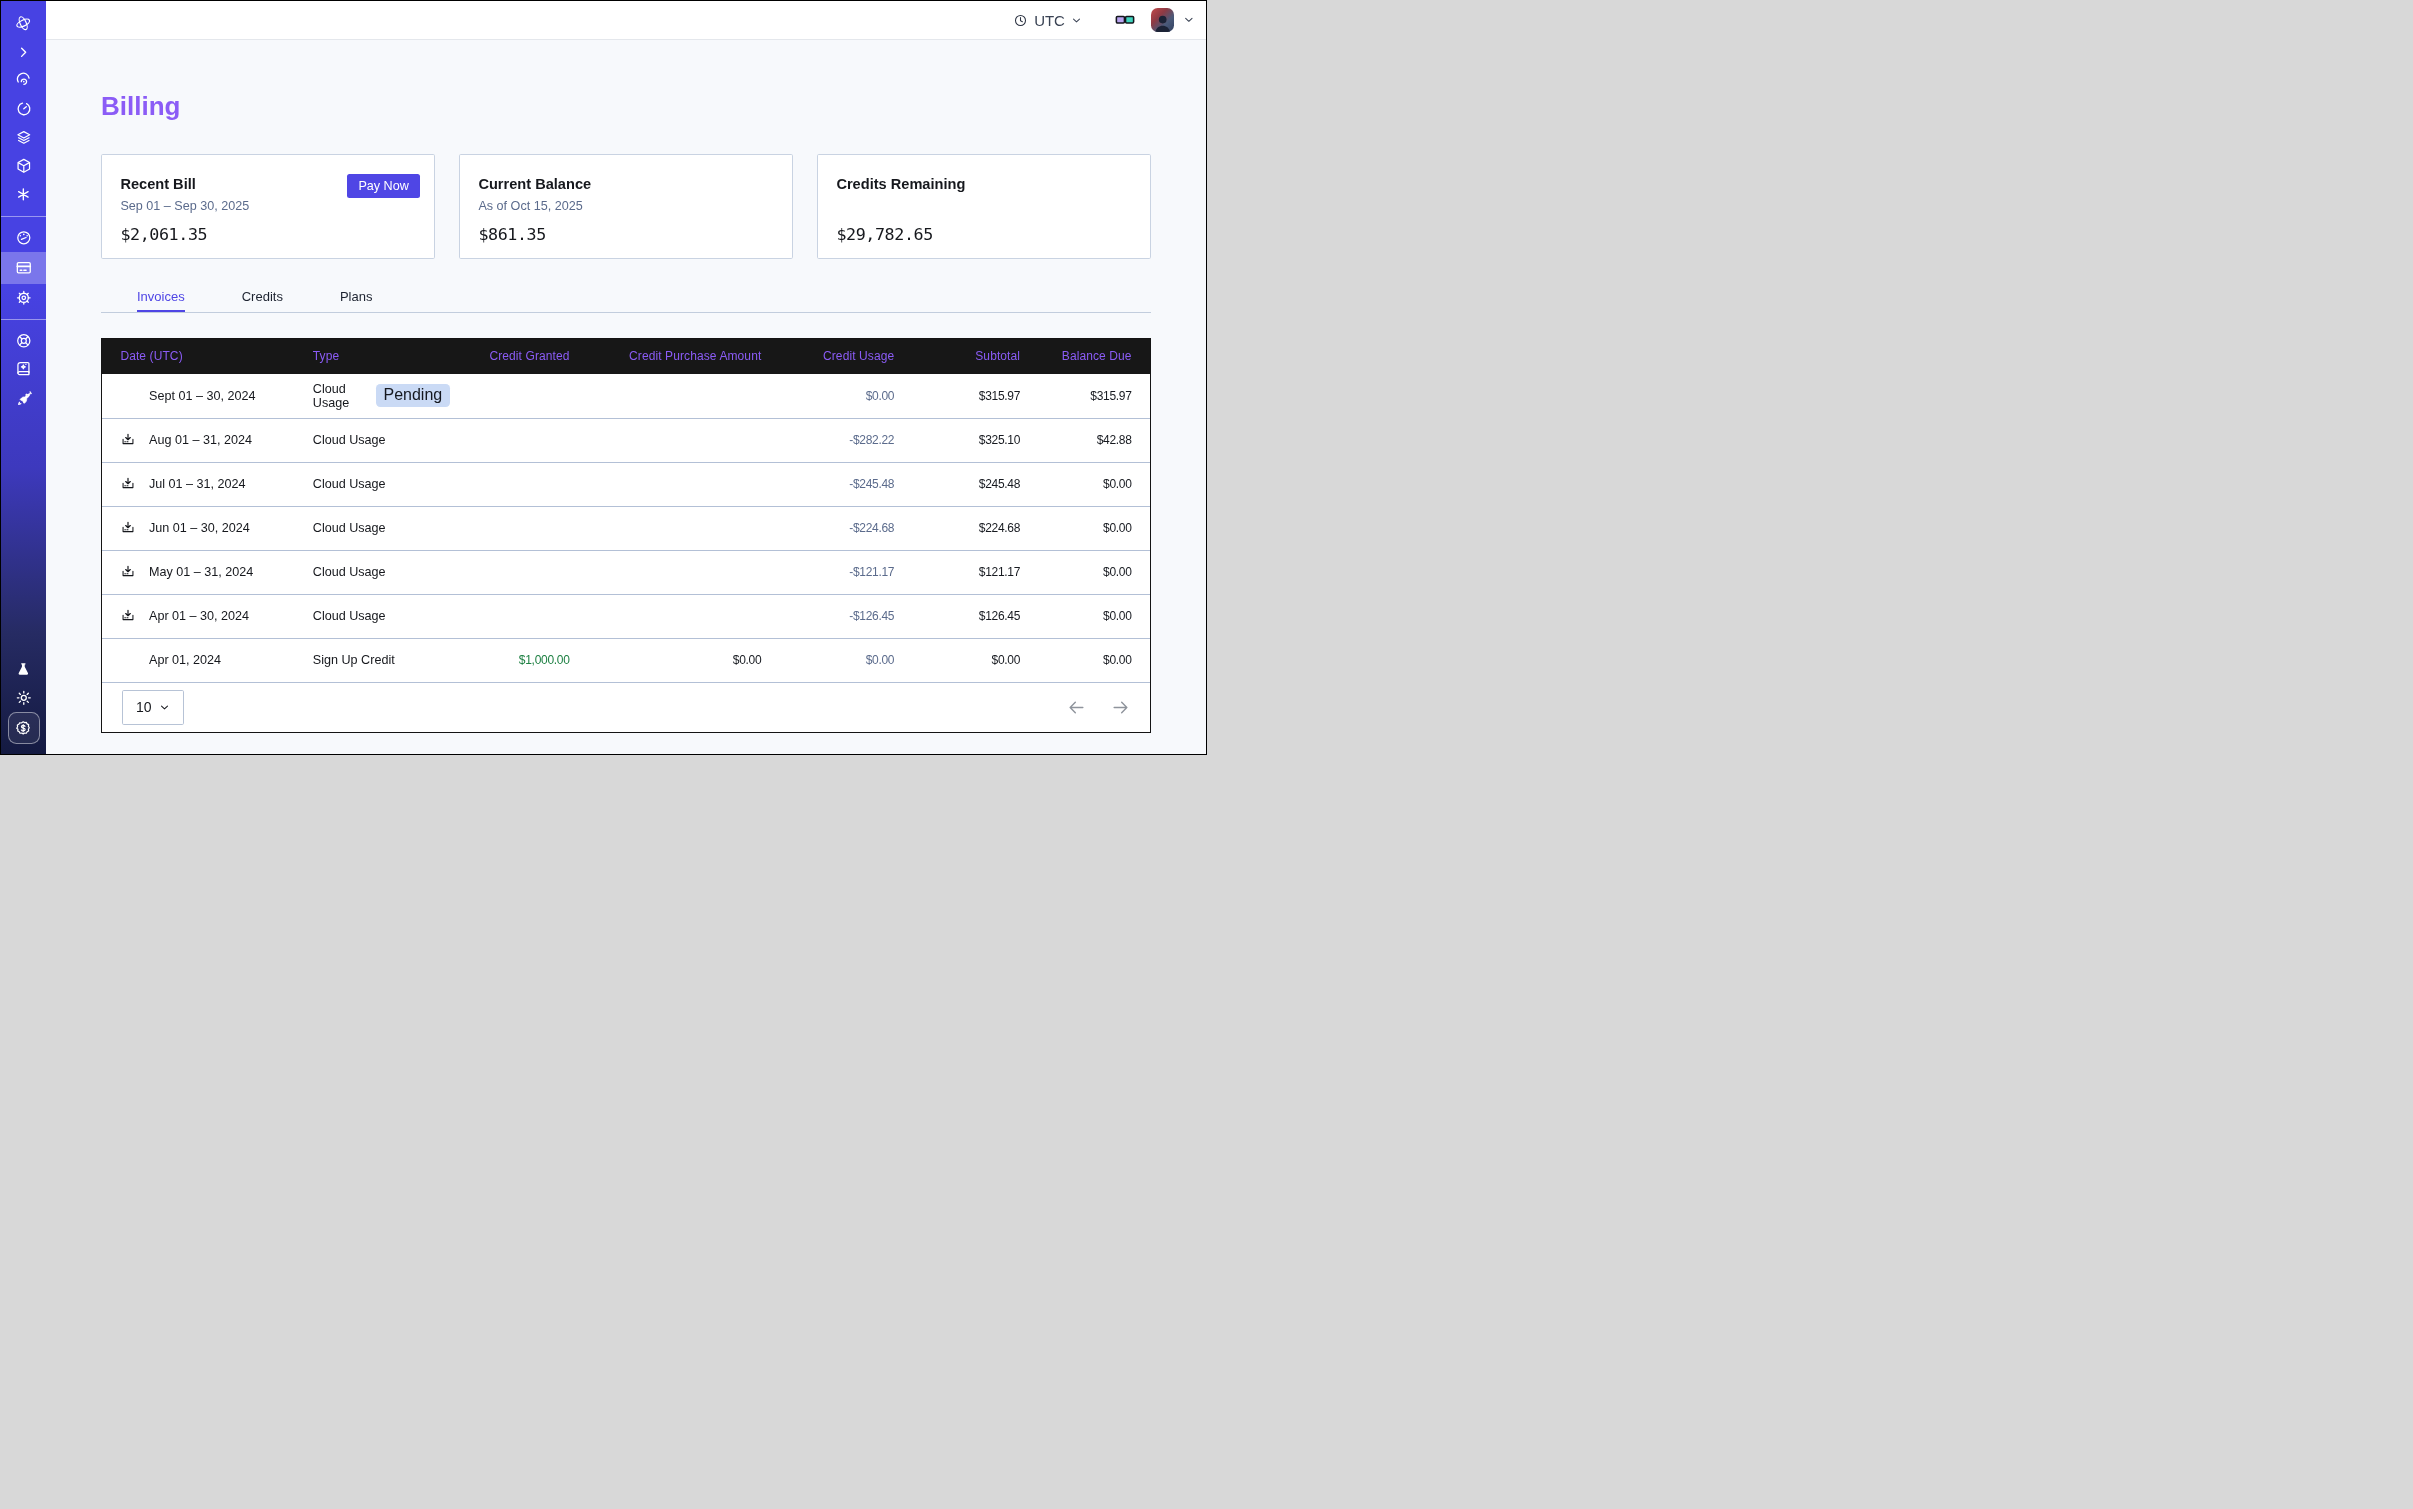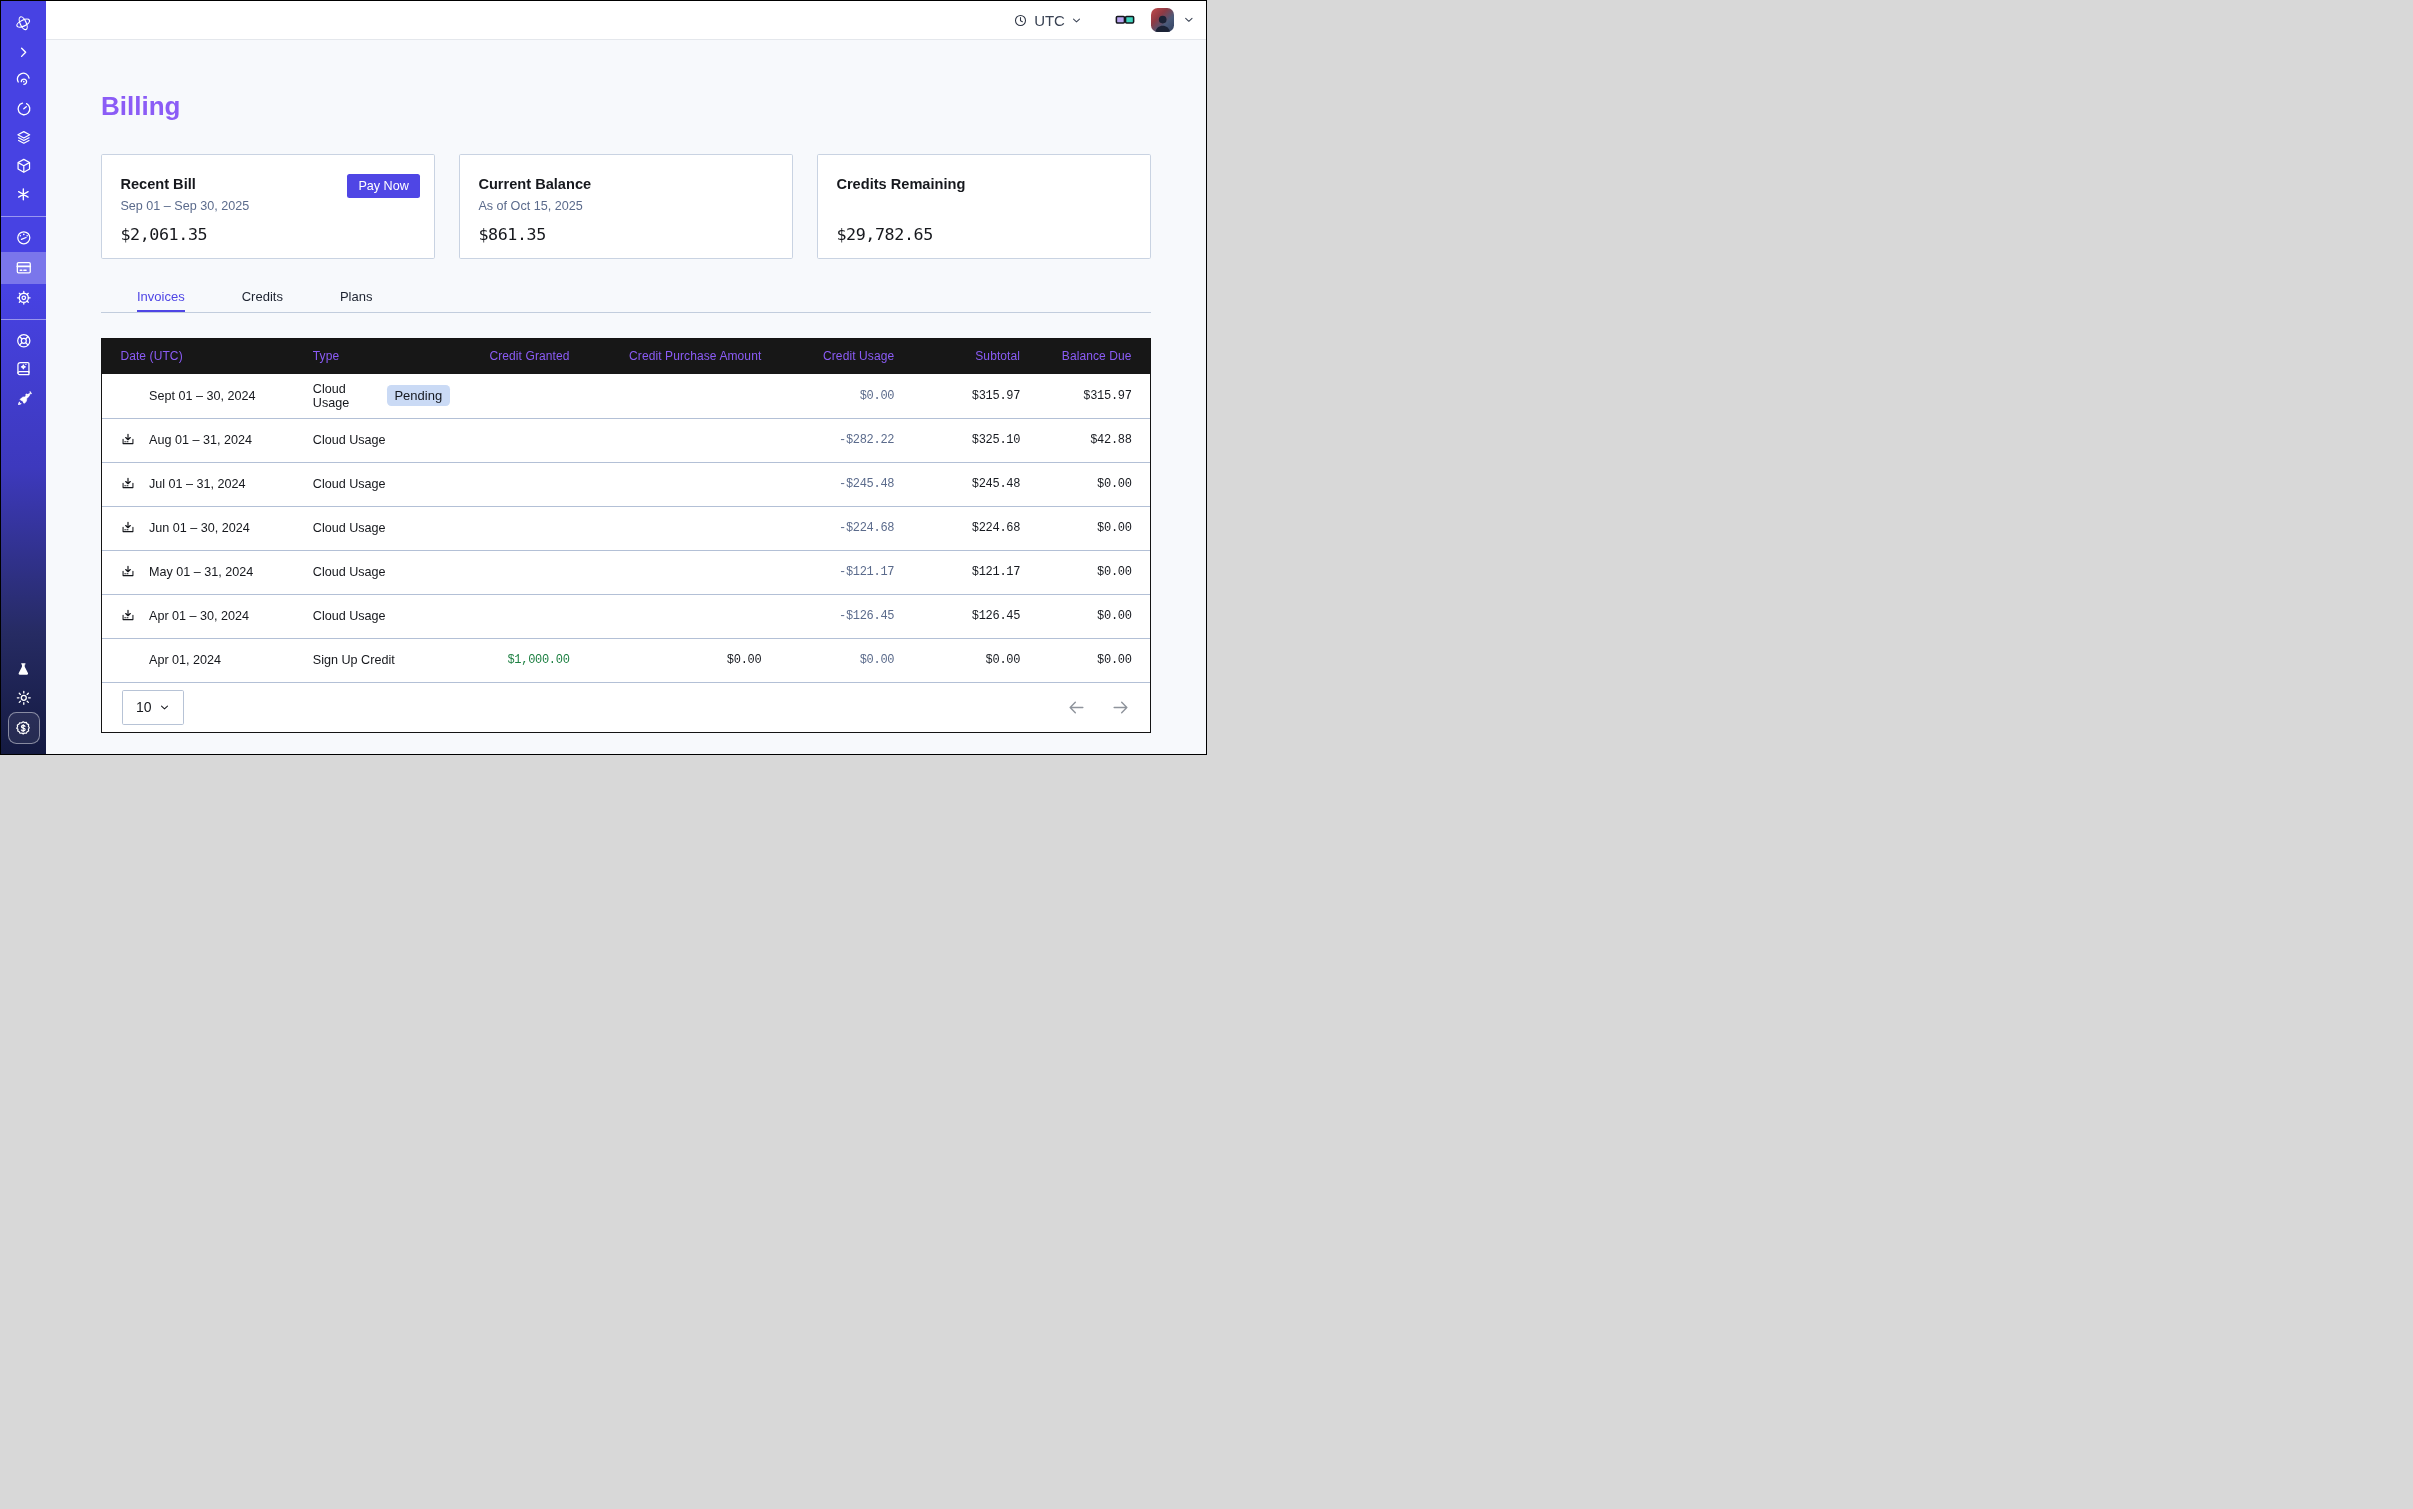--- a/index.html
+++ b/index.html
@@ -60,24 +60,24 @@
   .trow + .trow{ border-top:0.8px solid #b3c0d6; }
   .col-date{ width:211px; padding-left:18.4px; display:flex; align-items:center; }
   .col-type{ width:137px; display:flex; align-items:center; }
   .col-cg{ width:120px; text-align:right; }
   .col-cpa{ width:192px; text-align:right; }
   .col-cu{ width:133px; text-align:right; }
   .col-st{ width:126px; text-align:right; }
   .col-bd{ width:130px; text-align:right; padding-right:18.4px; }
   .dl-btn{ display:flex; margin-right:12.6px; cursor:pointer; flex:none; }
   .dl-btn.hidden-icon{ visibility:hidden; cursor:default; }
-  .mono{ font-family:Liberation Mono, monospace; font-size:12px; letter-spacing:-0.3px; color:#171a20; }
+  .mono{ font-family:Liberation Sans, sans-serif; font-size:12px; letter-spacing:-0.3px; color:#171a20; }
   .usage{ color:#5b6b8c; }
   .green{ color:#1e8043; }
-  .badge{ background:#cadaf5; color:#15181f; font-size:13px; padding:2.5px 7.5px 3.3px;
+  .badge{ background:#cadaf5; color:#15181f; font-size:16px; padding:2.5px 7.5px 3.3px;
     border-radius:4.2px; margin-left:7.5px; white-space:nowrap; }
   .tfoot{ display:flex; align-items:center; justify-content:space-between; height:50px;
     border-top:0.8px solid #b3c0d6; padding:0 20px; background:#fff; }
   .page-size{ width:62px; height:35px; background:#fff; border:0.8px solid #b7c3d6; border-radius:1.7px;
     display:flex; align-items:center; justify-content:center; gap:7.5px; font-size:14px;
     color:#16181d; cursor:pointer; }
   .pager{ display:flex; align-items:center; gap:25px; }
   .pager-btn{ display:flex; cursor:pointer; }
 </style>
 </head>

